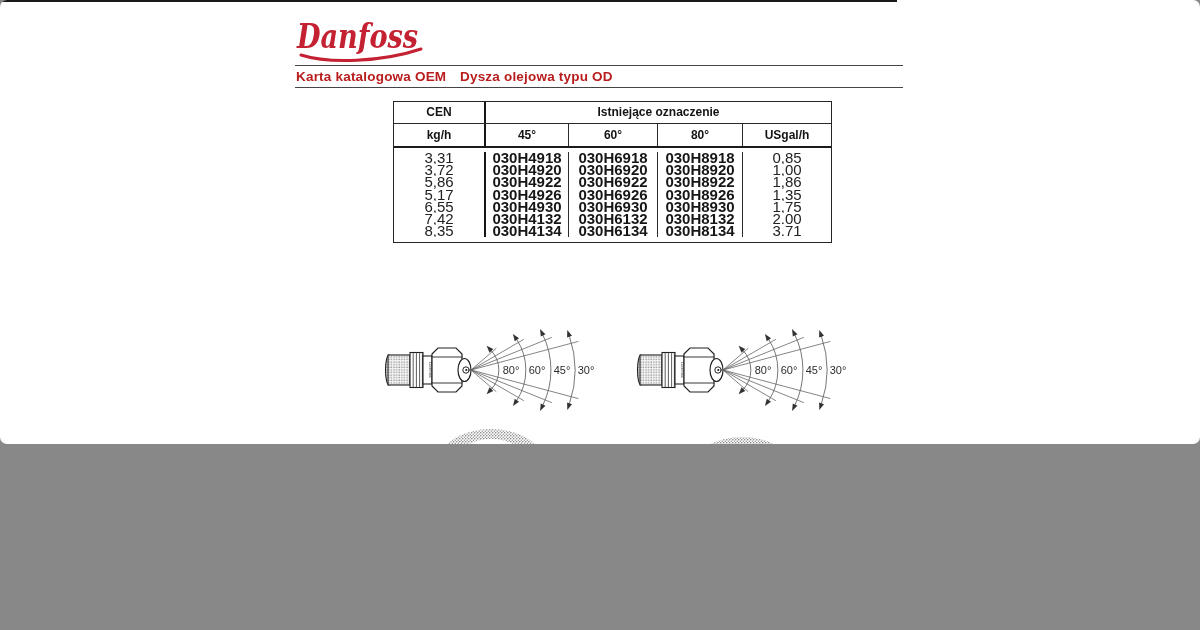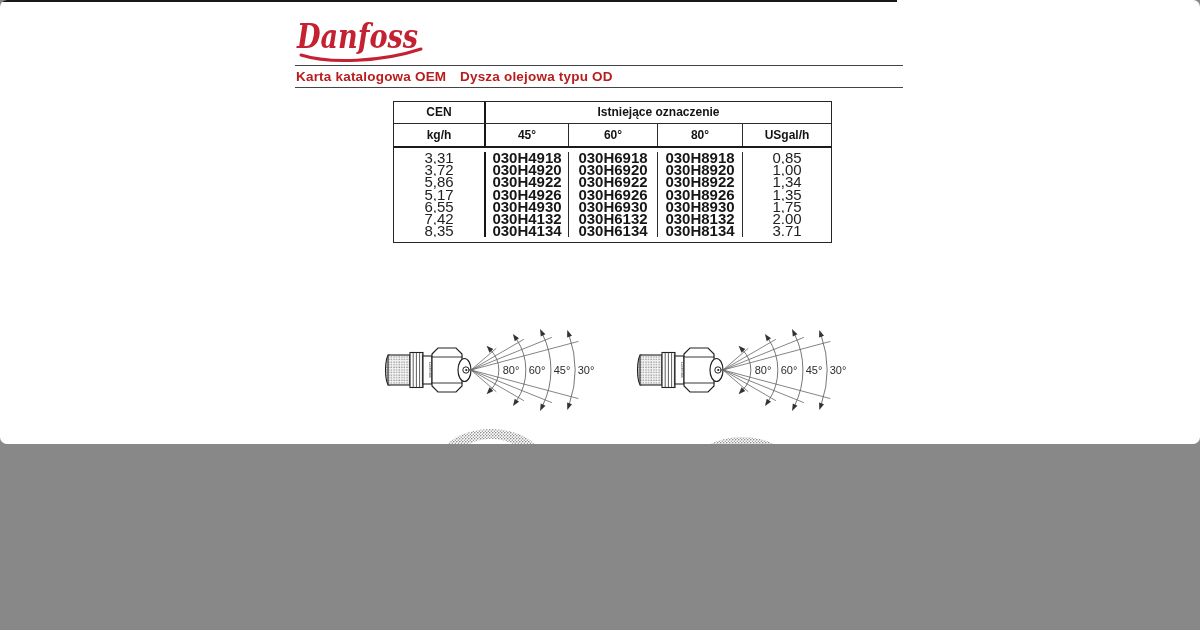--- a/index.html
+++ b/index.html
@@ -149,21 +149,21 @@
         <div class="td pn bR">030H4920</div>
         <div class="td pn bR">030H6920</div>
         <div class="td pn bR">030H8920</div>
         <div class="td">1,00</div>
       </div>
       <div class="trow">
         <div class="td bRthick">5,86</div>
         <div class="td pn bR">030H4922</div>
         <div class="td pn bR">030H6922</div>
         <div class="td pn bR">030H8922</div>
-        <div class="td">1,34</div>
+        <div class="td">1,86</div>
       </div>
       <div class="trow">
         <div class="td bRthick">5,17</div>
         <div class="td pn bR">030H4926</div>
         <div class="td pn bR">030H6926</div>
         <div class="td pn bR">030H8926</div>
         <div class="td">1,35</div>
       </div>
       <div class="trow">
         <div class="td bRthick">6,55</div>

